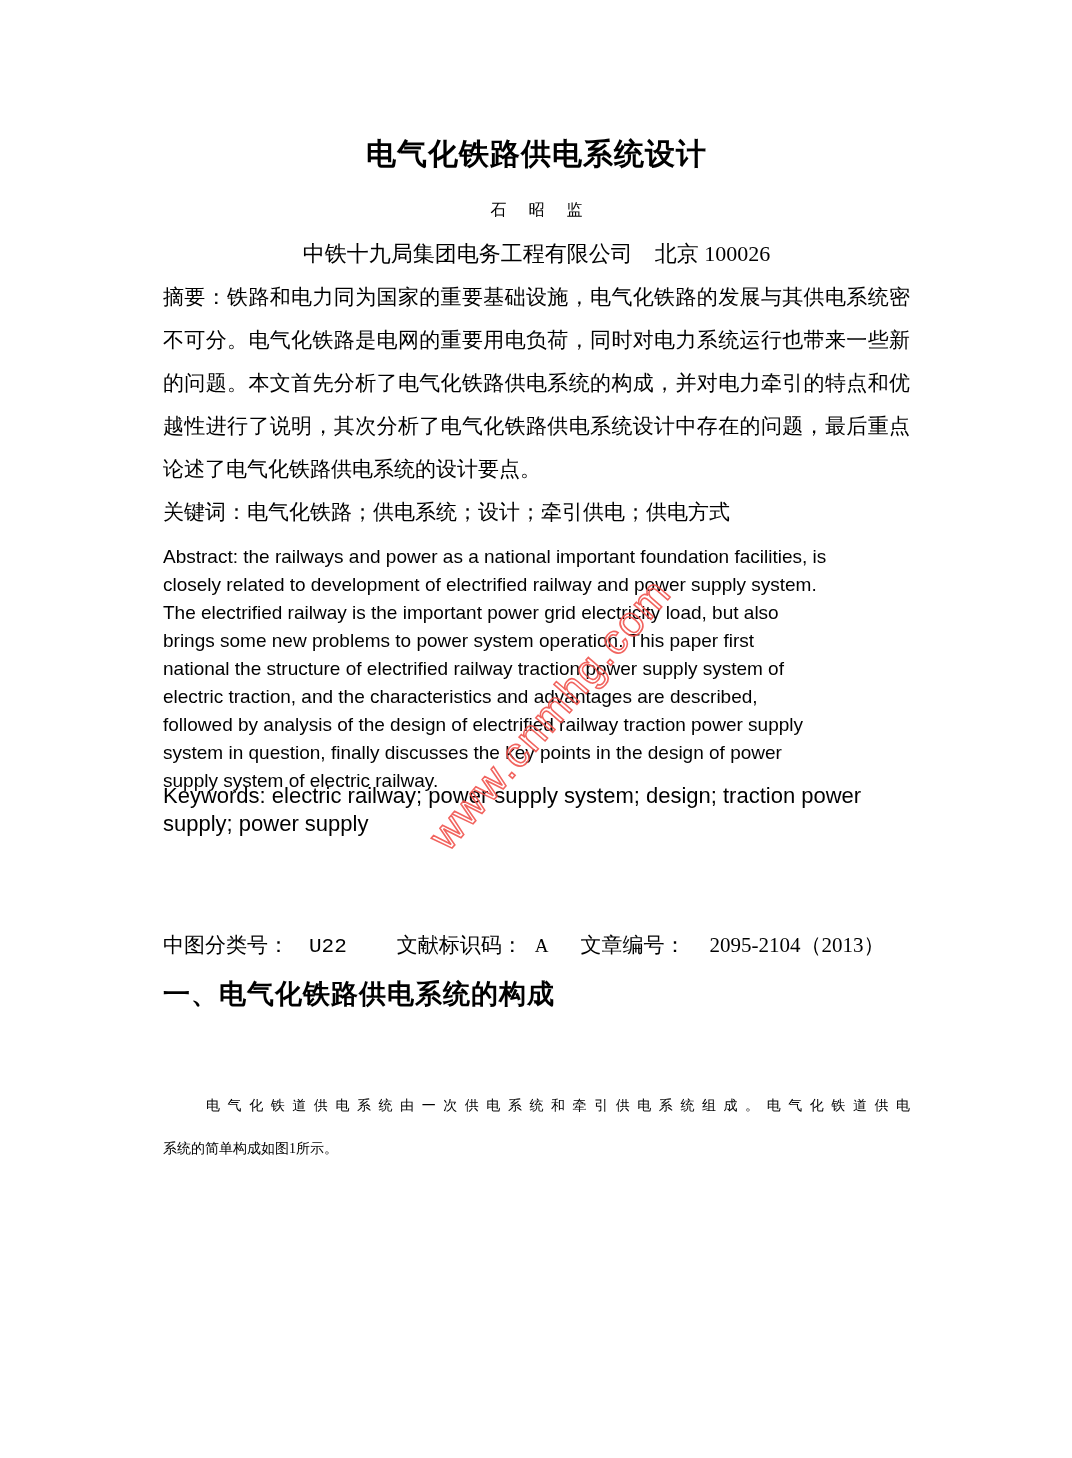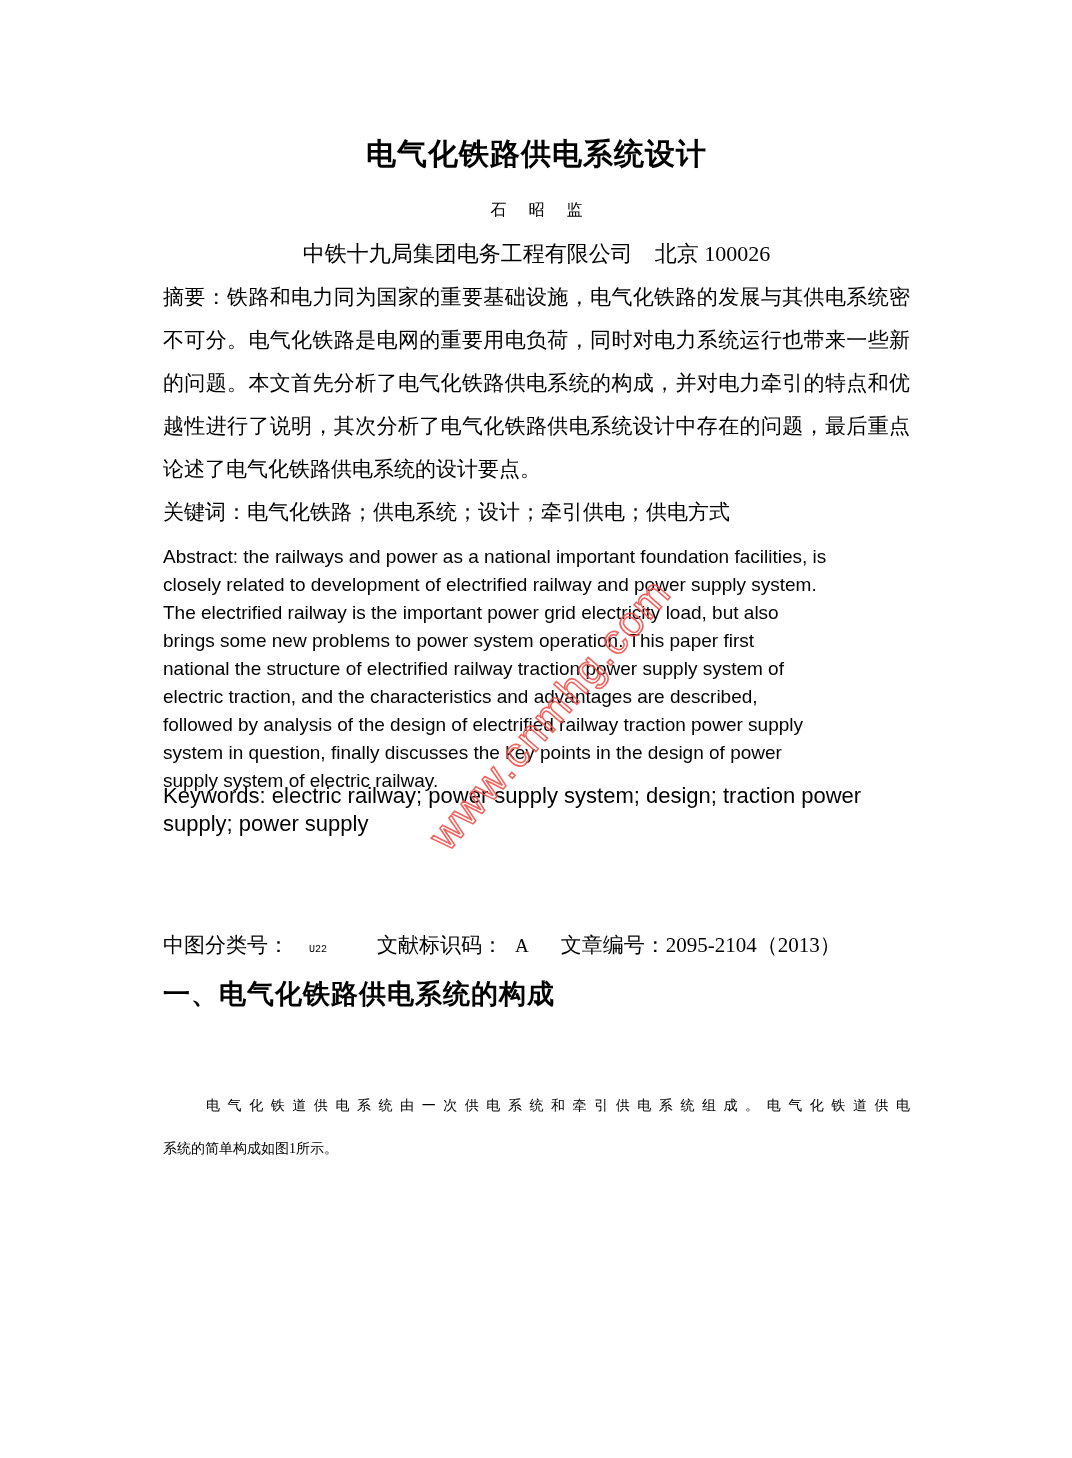--- a/index.html
+++ b/index.html
@@ -80,30 +80,30 @@
   }
   .meta-line {
     top: 930px;
     font-size: 21px;
     line-height: 30px;
     white-space: nowrap;
   }
   .meta-label { font-size: 21px; margin-top: 7px; }
   .meta-clc-value {
     font-family: "Liberation Mono", "DejaVu Sans Mono", monospace;
-    font-size: 10px;
+    font-size: 21px;
     margin-left: 20px;
   }
   .meta-doccode-label { margin-left: 50px; }
   .meta-doccode-value {
     font-size: 19px;
     margin-left: 12px;
   }
   .meta-article-label { margin-left: 32px; text-align: right; }
-  .meta-article-value { margin-left: 0; }
+  .meta-article-value { margin-left: 24px; }
   .section-heading {
     top: 976px;
     font-family: "Liberation Sans", "DejaVu Sans", sans-serif;
     font-weight: bold;
     font-size: 27px;
     line-height: 36px;
     letter-spacing: 1px;
   }
   .body-para {
     top: 1084px;

